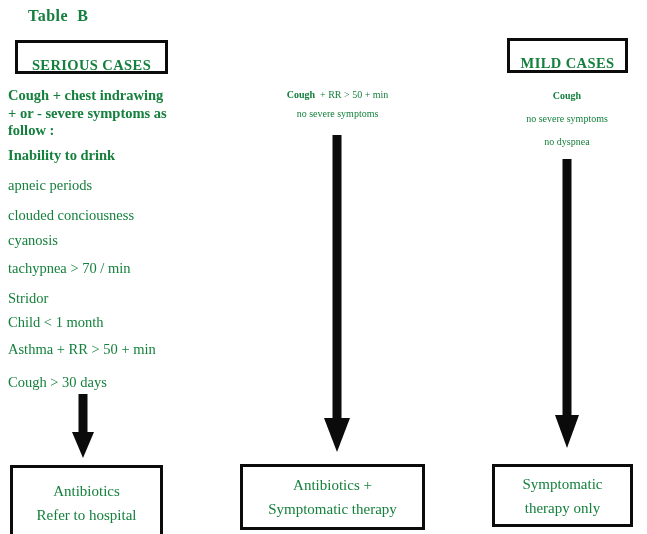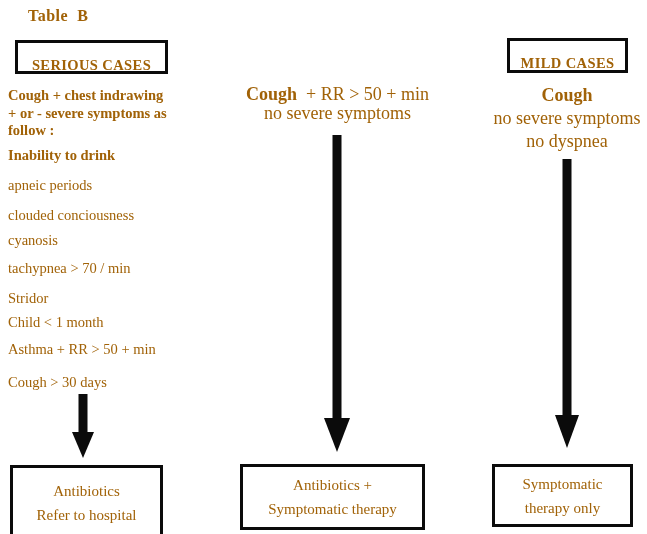--- a/index.html
+++ b/index.html
@@ -2,21 +2,21 @@
 <html><head>
 <meta charset="utf-8">
 <style>
   html, body { margin: 0; padding: 0; background: #e8e8e8; }
   .page {
     position: relative;
     width: 647px;
     height: 534px;
     background: #ffffff;
     font-family: "Liberation Serif", "DejaVu Serif", serif;
-    color: #a16207;
+    color: #15803d;
     overflow: hidden;
   }
   .title {
     position: absolute;
     left: 28px; top: 7px;
     font-size: 16px;
     font-weight: bold;
     white-space: pre;
     letter-spacing: 0.5px;
   }
@@ -40,21 +40,21 @@
     position: absolute;
     left: 8px;
     font-size: 14.5px;
     white-space: nowrap;
     line-height: 17px;
   }
   .bold { font-weight: bold; }
   .centerblock {
     position: absolute;
     text-align: center;
-    font-size: 18px;
+    font-size: 10px;
   }
   .centerblock .ln { white-space: nowrap; }
   .arrow { position: absolute; }
   .arrow .shaft {
     position: absolute;
     left: 50%;
     transform: translateX(-50%);
     top: 0;
     width: 9px;
     background: #0b0b0b;

